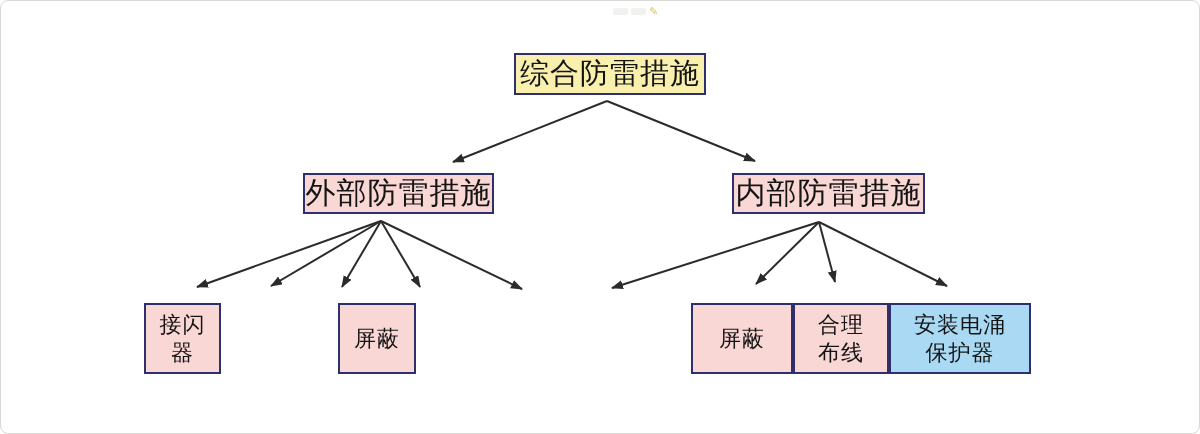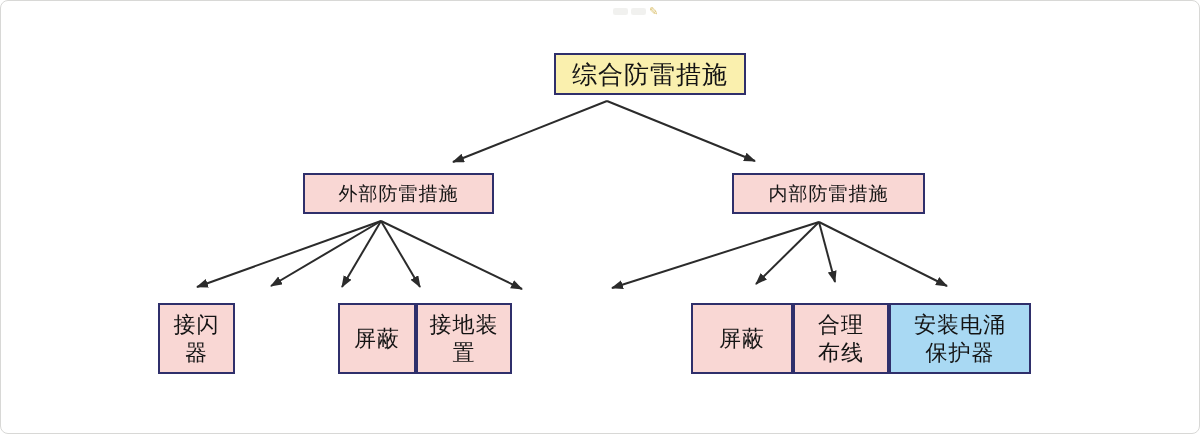--- a/index.html
+++ b/index.html
@@ -28,27 +28,27 @@
   .node{
     position:absolute;
     box-sizing:border-box;
     border:2px solid var(--border);
     display:flex;flex-direction:column;
     align-items:center;justify-content:center;
     text-align:center;
     letter-spacing:1px;
   }
   .node span:empty{display:none;}
-  .root{left:513px;top:52px;width:192px;height:42px;background:var(--root-fill);font-size:25px;margin-left:40px;}
-  .branch{top:172px;height:41px;background:var(--branch-fill);font-size:19px;}
+  .root{left:513px;top:52px;width:192px;height:42px;background:var(--root-fill);font-size:29px;}
+  .branch{top:172px;height:41px;background:var(--branch-fill);font-size:30px;}
   .branch.ext{left:302px;width:191px;}
   .branch.int{left:731px;width:193px;text-align:center;}
   .leaf{top:302px;height:71px;background:var(--leaf-fill);font-size:22px;line-height:1.25;}
   .leaf.blue{background:var(--spd-fill);}
-  .l1{left:157px;width:77px;}
+  .l1{left:143px;width:77px;}
   .l2{left:220px;width:117px;}
   .l3{left:337px;width:78px;}
   .l4{left:415px;width:96px;}
   .l5{left:511px;width:179px;}
   .l6{left:690px;width:102px;}
   .l7{left:792px;width:96px;}
   .l8{left:888px;width:142px;}
   .watermark{
     position:absolute;left:612px;top:4px;height:12px;
     display:flex;align-items:center;gap:3px;opacity:.65;
@@ -102,24 +102,20 @@
     <span>接闪</span>
     <span>器</span>
   </div>
 
 
   <div class="node leaf l3">
     <span>屏蔽</span>
 
   </div>
 
-  <div class="node leaf l4">
-    <span>接地装</span>
-    <span>置</span>
-  </div>
 
 
   <div class="node leaf l6">
     <span>屏蔽</span>
 
   </div>
 
   <div class="node leaf l7">
     <span>合理</span>
     <span>布线</span>

